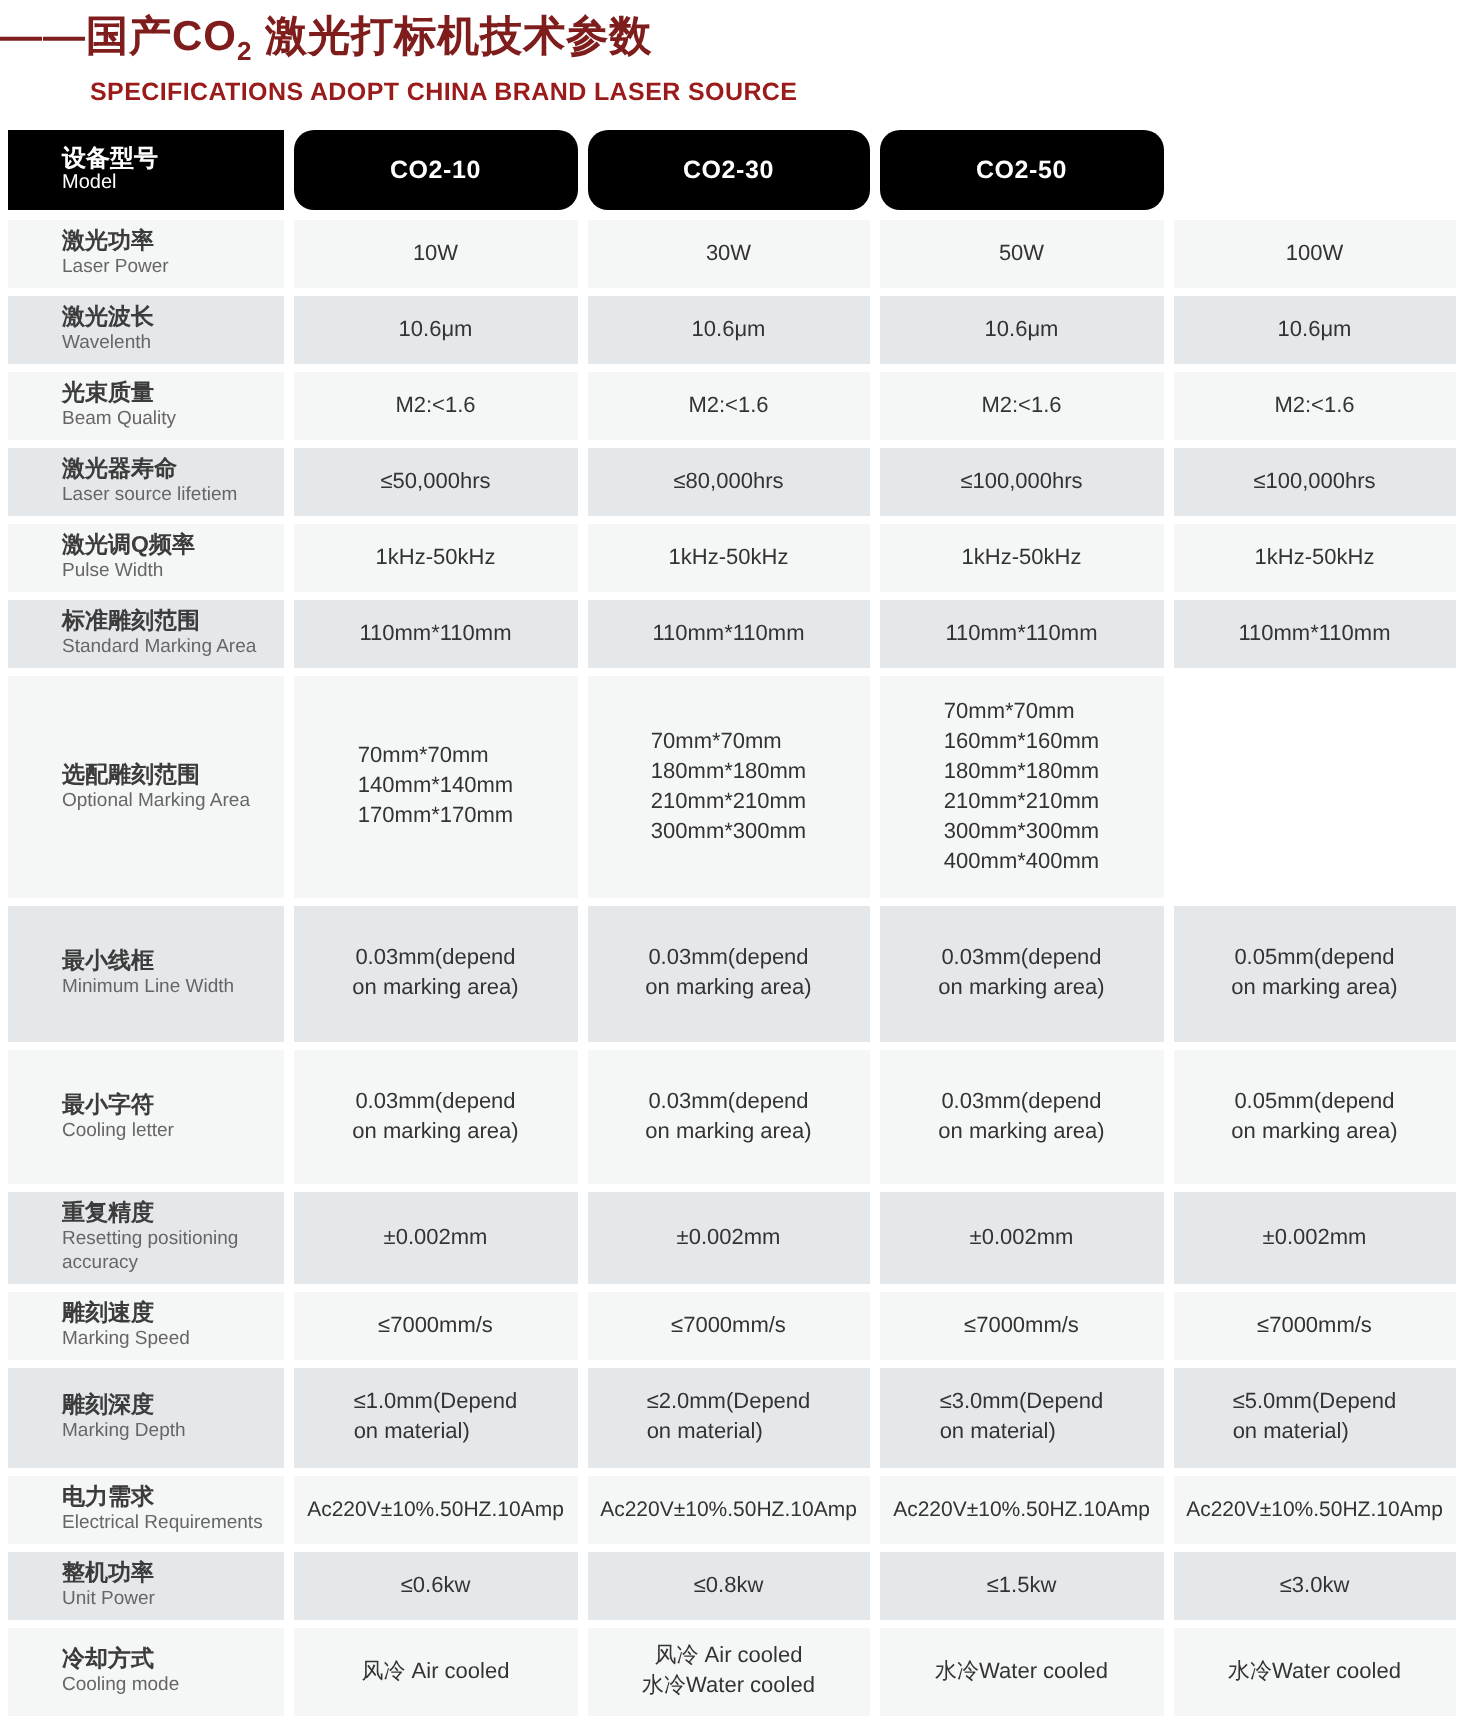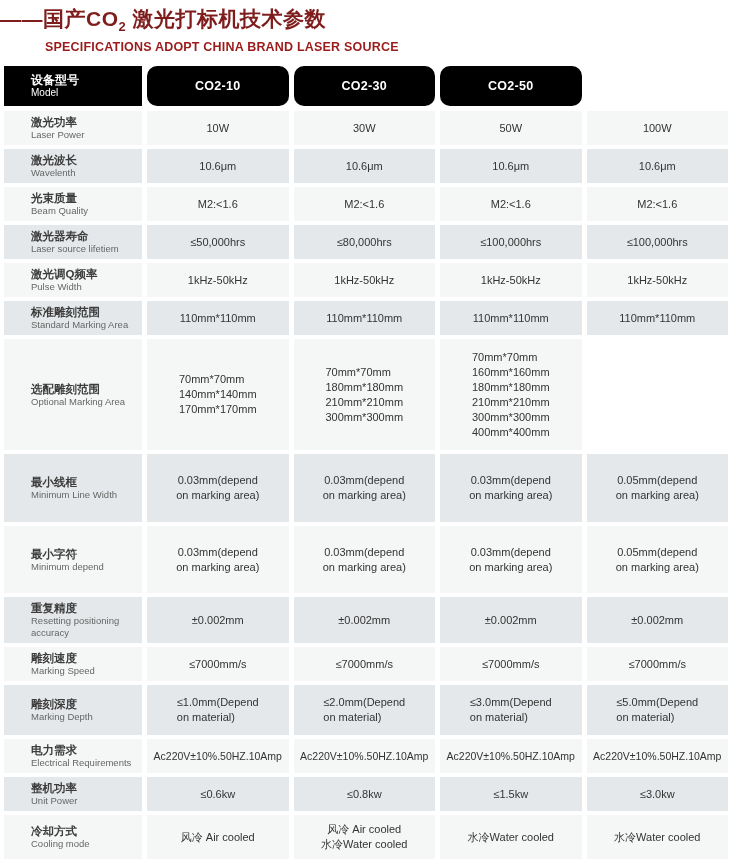--- a/index.html
+++ b/index.html
@@ -171,21 +171,21 @@
 on marking area)</div>
     <div class="cell val">0.03mm(depend
 on marking area)</div>
     <div class="cell val">0.05mm(depend
 on marking area)</div>
   </div>
 
   <div class="row light" style="min-height:67px">
     <div class="cell label">
       <div class="cn">最小字符</div>
-      <div class="en">Minimum depend</div>
+      <div class="en">Cooling letter</div>
     </div>
     <div class="cell val">0.03mm(depend
 on marking area)</div>
     <div class="cell val">0.03mm(depend
 on marking area)</div>
     <div class="cell val">0.03mm(depend
 on marking area)</div>
     <div class="cell val">0.05mm(depend
 on marking area)</div>
   </div>

